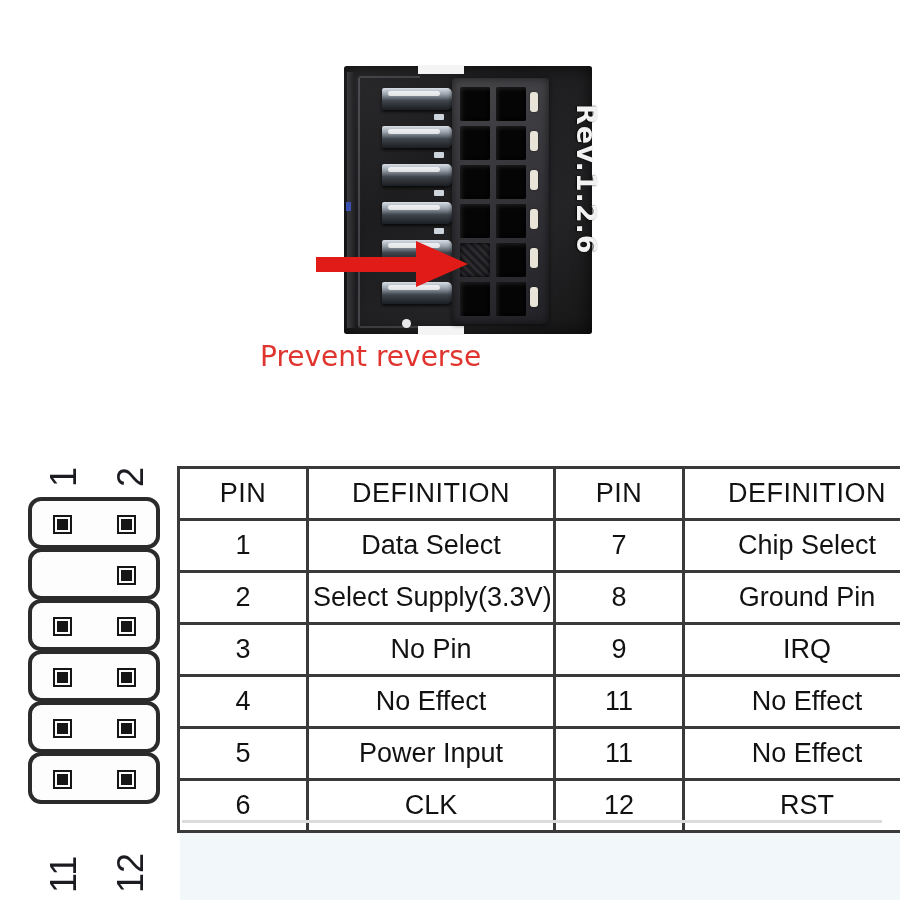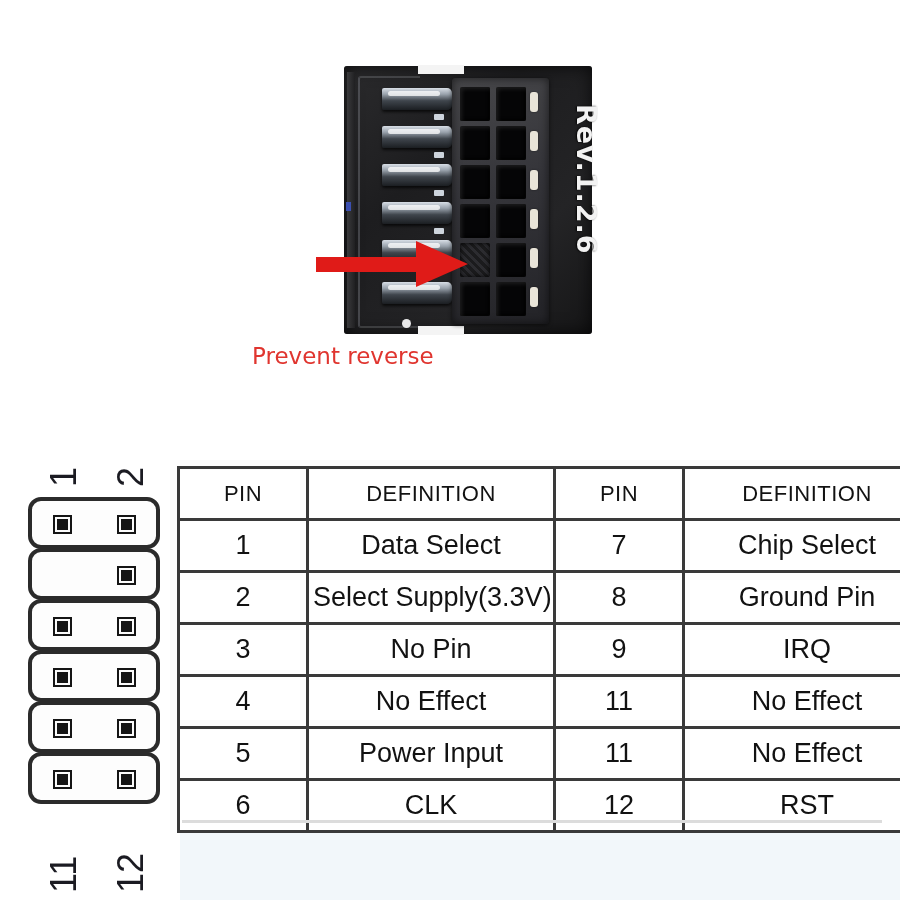--- a/index.html
+++ b/index.html
@@ -199,26 +199,26 @@
     left: 100px; top: 0;
     width: 0; height: 0;
     border-top: 23px solid transparent;
     border-bottom: 23px solid transparent;
     border-left: 52px solid #e01b18;
   }
 
   
   .caption {
     position: absolute;
-    left: 252px;
+    left: 260px;
     top: 342px;
     width: 330px;
     color: #e0352f;
     font-family: "DejaVu Sans", sans-serif;
-    font-size: 23px;
+    font-size: 28px;
     line-height: 29px;
   }
 
   
   .header-diagram {
     position: absolute;
     left: 28px;
     top: 497px;
     width: 132px;
     height: 313px;
@@ -278,21 +278,21 @@
     text-align: center;
     vertical-align: middle;
     font-family: "Liberation Sans", sans-serif;
     font-size: 27px;
     color: #121212;
     font-weight: 400;
     overflow: hidden;
     white-space: nowrap;
   }
   .pin-table th {
-    font-size: 22px;
+    font-size: 27px;
     font-weight: 400;
     letter-spacing: .5px;
   }
   .col-pin { width: 118px; }
   .col-def { width: 236px; }
   .bold-cell { font-weight: 700; }
   .small-cell { font-size: 22px; }
 
   .table-underline {
     position: absolute;

